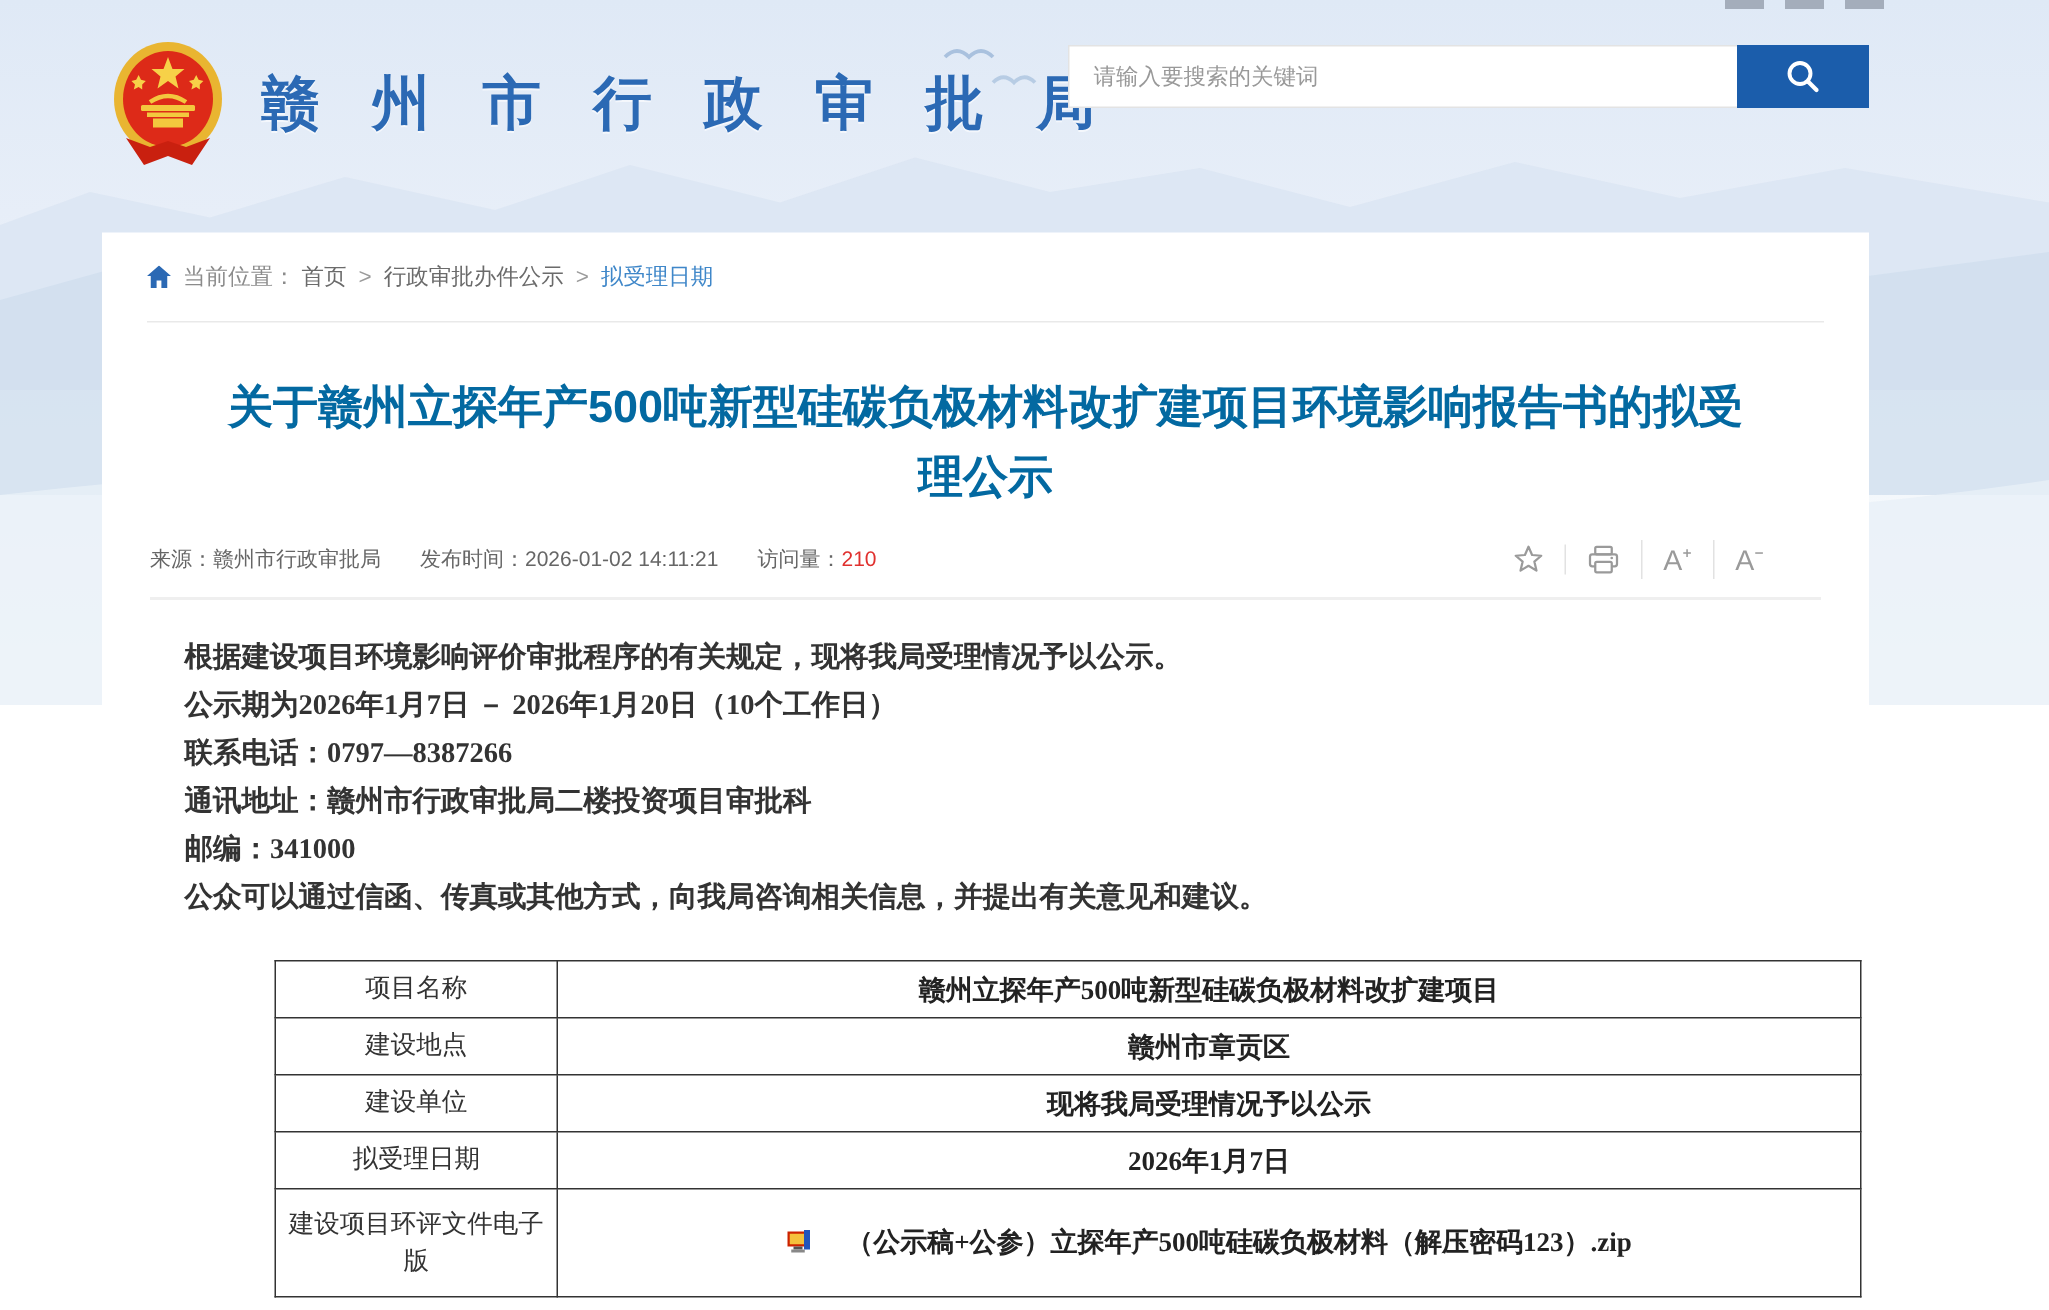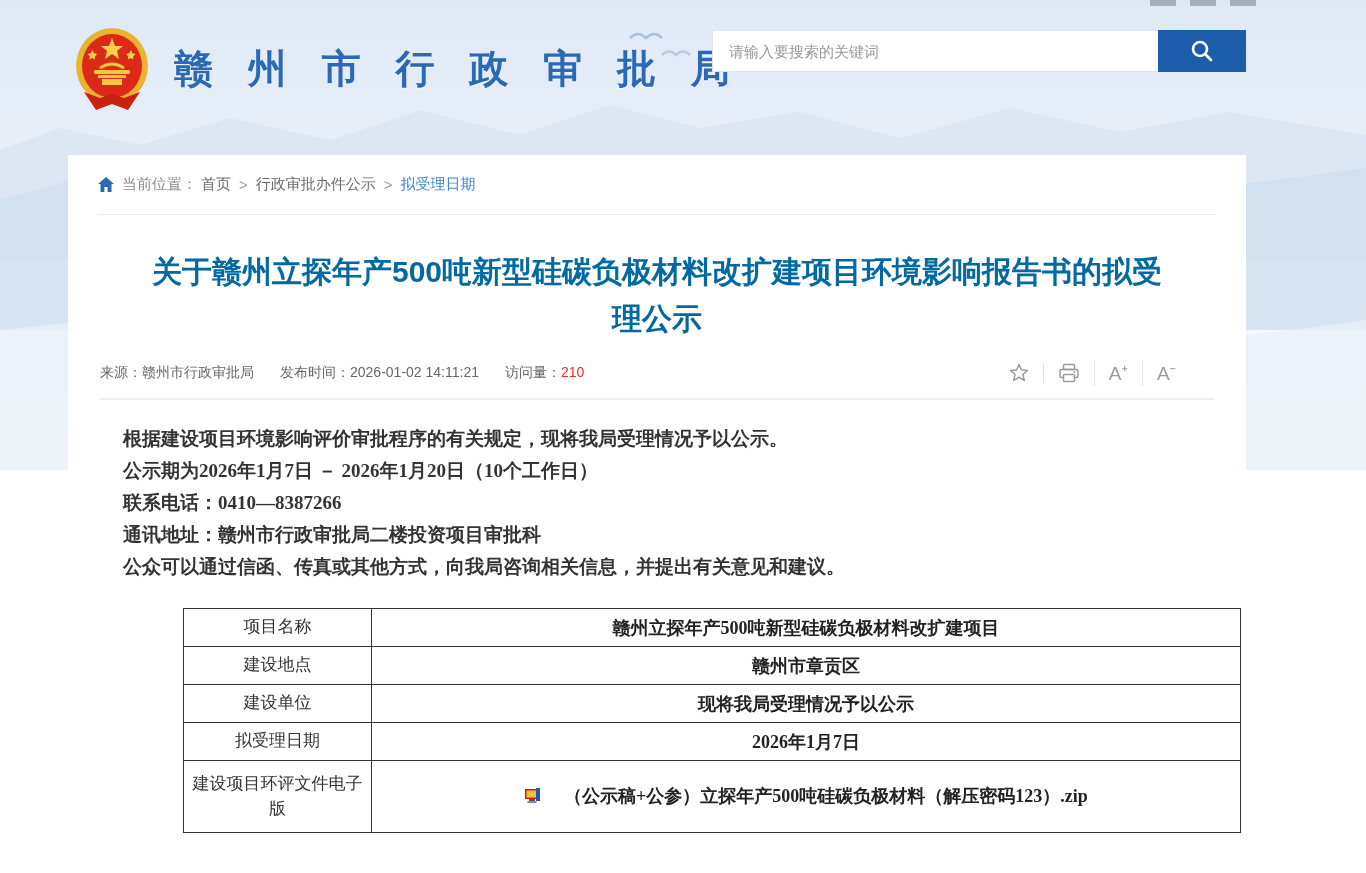--- a/index.html
+++ b/index.html
@@ -165,22 +165,23 @@
       </span>
       <span class="tool">A⁺</span>
       <span class="tool">A⁻</span>
     </div>
   </div>
   <div class="meta-line"></div>
 
   <div class="article-body">
     <p>根据建设项目环境影响评价审批程序的有关规定，现将我局受理情况予以公示。</p>
     <p>公示期为2026年1月7日 － 2026年1月20日（10个工作日）</p>
-    <p>联系电话：0410—8387266</p>
+    <p>联系电话：0797—8387266</p>
     <p>通讯地址：赣州市行政审批局二楼投资项目审批科</p>
+    <p>邮编：341000</p>
     <p>公众可以通过信函、传真或其他方式，向我局咨询相关信息，并提出有关意见和建议。</p>
   </div>
 
   <table class="env-table">
     <tbody>
       <tr>
         <td class="lab">项目名称</td>
         <td class="val">赣州立探年产500吨新型硅碳负极材料改扩建项目</td>
       </tr>
       <tr>

